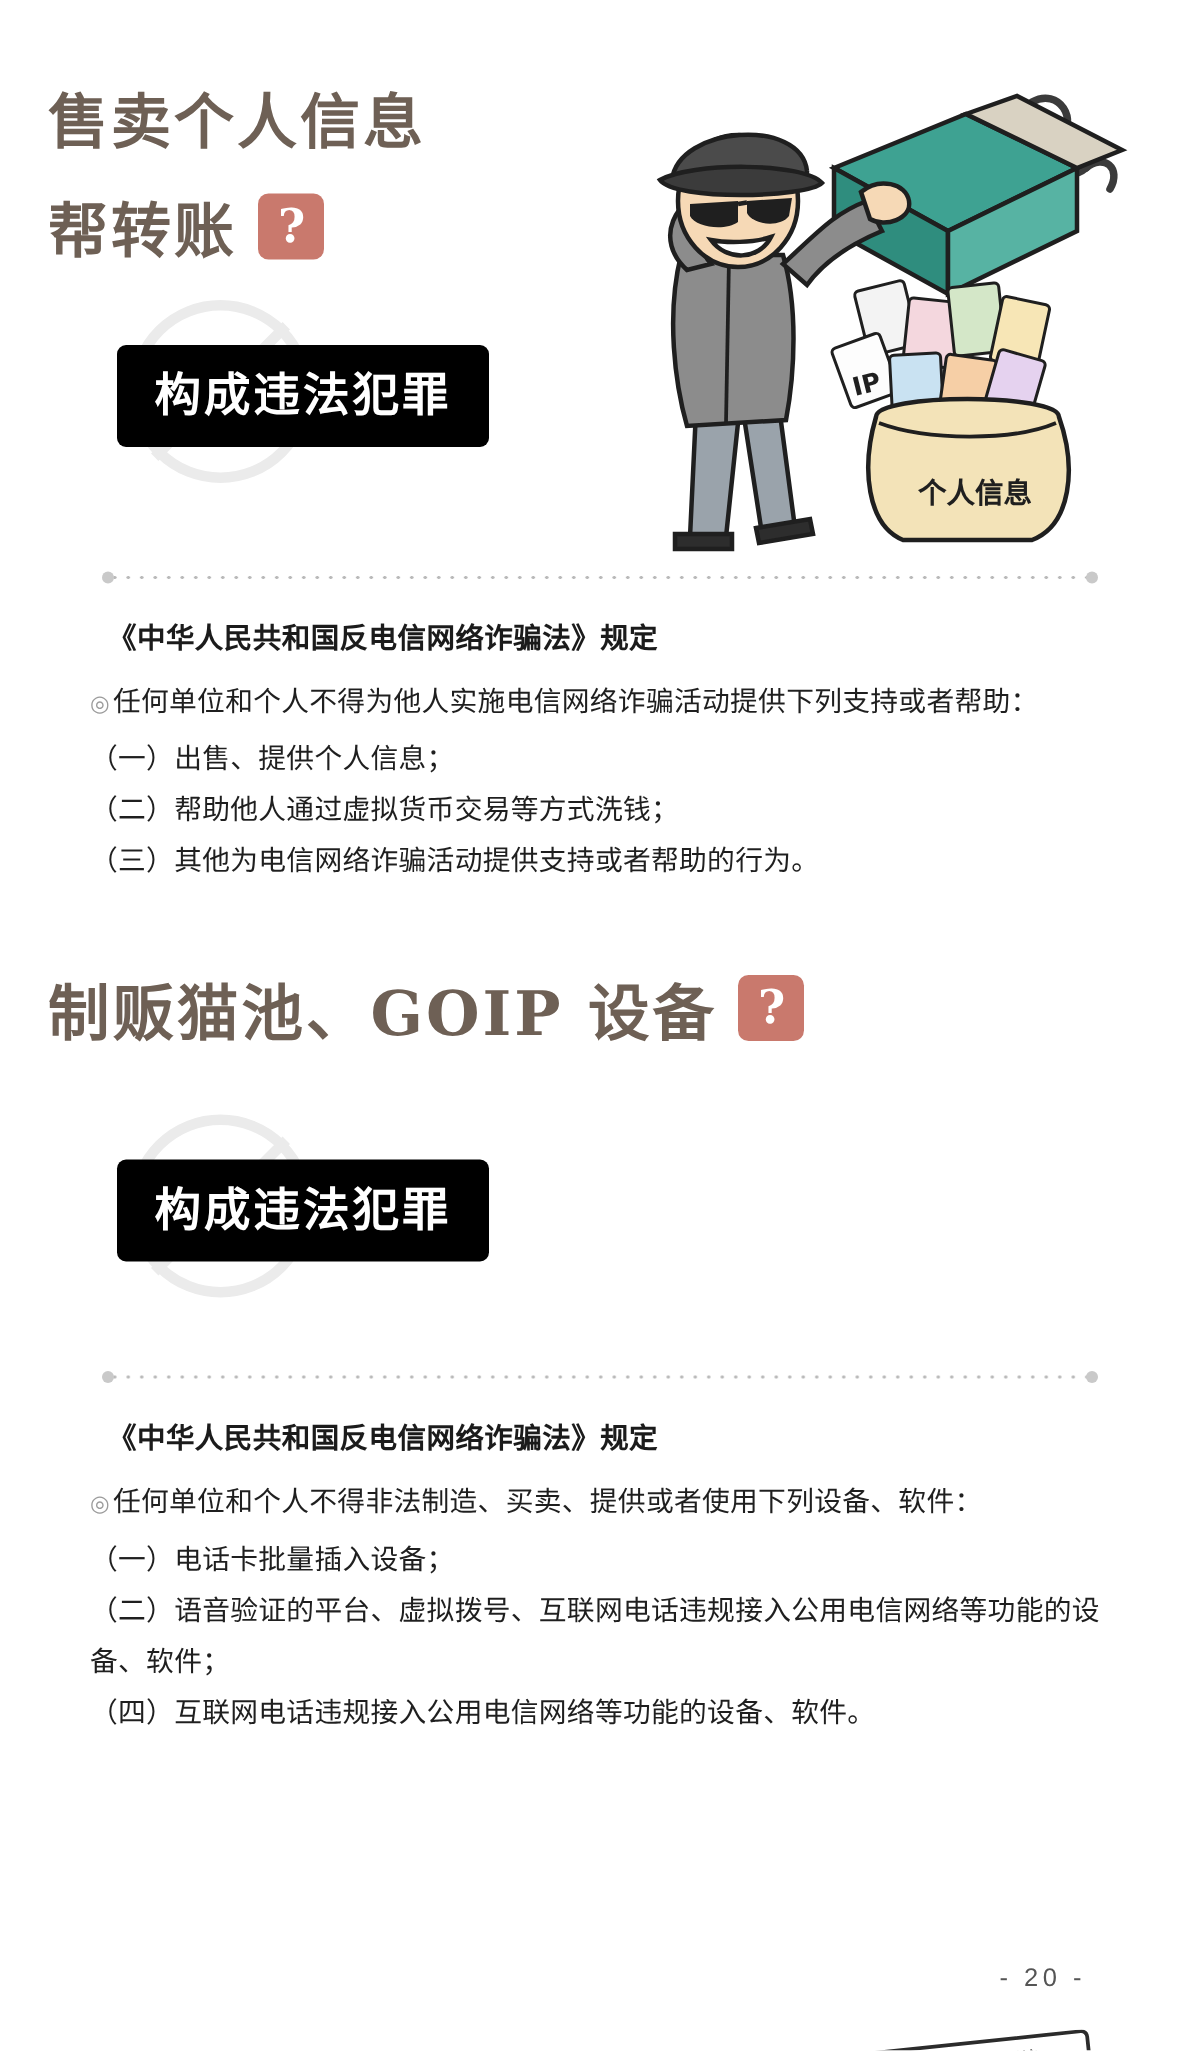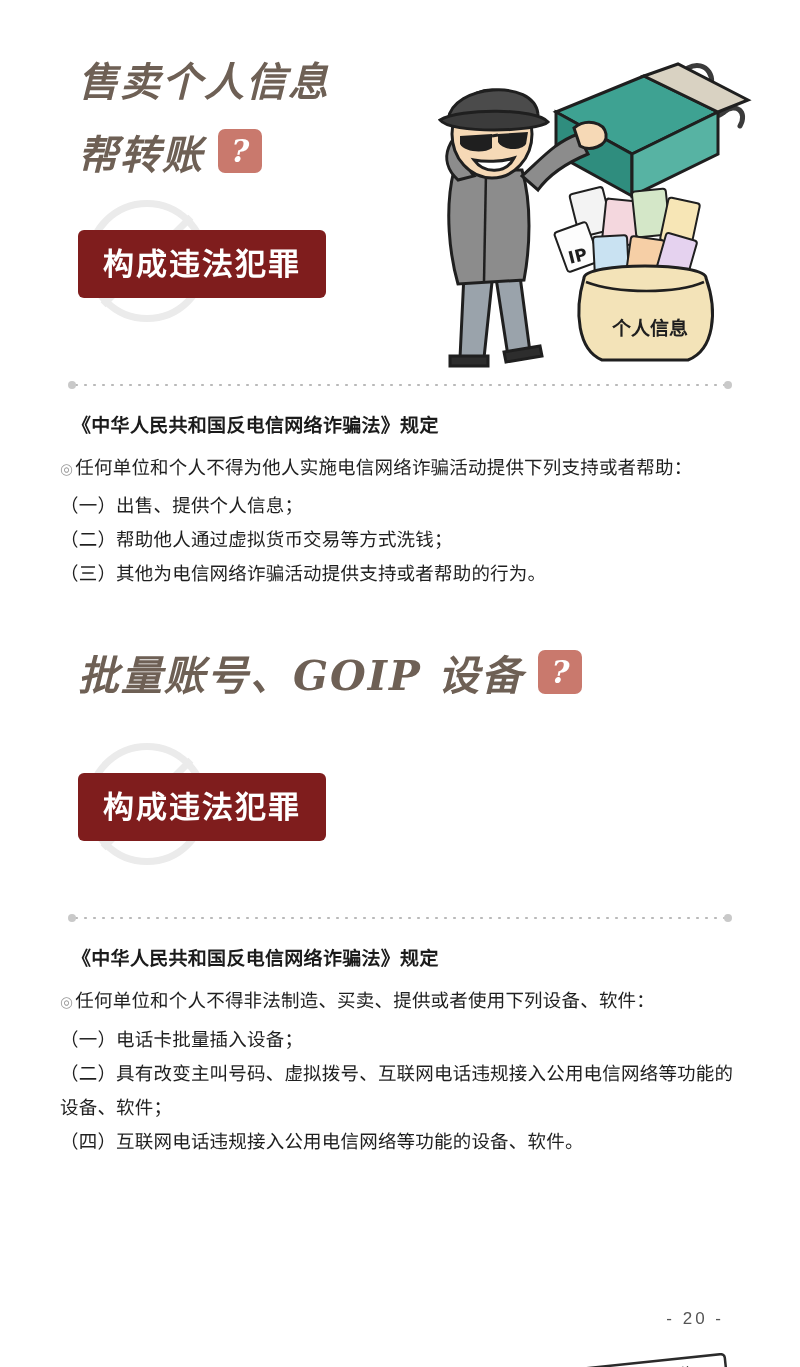--- a/index.html
+++ b/index.html
@@ -16,22 +16,21 @@
     background: #fff;
     overflow: hidden;
   }
 
   
   .section { position: relative; }
 
   
   .heading-row {
     position: relative;
-    padding-left: 78px;
-    font-style: italic;
+    padding-left: 32px;
   }
   .headline {
     font-family: "DejaVu Serif", "Liberation Serif", serif;
     font-weight: bold;
     color: #6e6055;
     letter-spacing: 2px;
     line-height: 1.22;
   }
   .headline.big { font-size: 40px; }
   .q-badge {
@@ -71,21 +70,21 @@
     left: 50%; top: 50%;
     width: 124px; height: 7px;
     background: #ebebeb;
     transform: translate(-50%, -50%) rotate(-45deg);
   }
   .stamp {
     position: absolute;
     left: 0; top: 18px;
     width: 248px;
     height: 68px;
-    background: #7f1d1d;
+    background: #000000;
     border-radius: 6px;
     color: #ffffff;
     font-family: "DejaVu Serif", "Liberation Serif", serif;
     font-weight: bold;
     font-size: 31px;
     letter-spacing: 2px;
     line-height: 68px;
     text-align: center;
   }
 
@@ -298,35 +297,35 @@
             <rect x="300" y="56" width="12" height="10"></rect>
             <rect x="318" y="56" width="12" height="10"></rect>
           </g>
           <text x="284" y="96" text-anchor="middle" font-family="DejaVu Sans, sans-serif" font-size="9.5" fill="#2b2b2b">利用"猫池"、GOIP等设备</text>
         </g>
         <text x="330" y="188" text-anchor="middle" font-family="DejaVu Serif, serif" font-size="11" fill="#555" font-style="italic">Jin</text>
       </svg>
     </div>
 
     <div class="heading-row" style="padding-top:16px;">
-      <span class="headline" style="font-size:41px;display:inline-block;vertical-align:middle;">批量账号、GOIP 设备</span>
+      <span class="headline" style="font-size:41px;display:inline-block;vertical-align:middle;">制贩猫池、GOIP 设备</span>
       <span class="q-badge">?</span>
     </div>
 
     <div class="stamp-wrap" style="margin-top:54px;">
       <div class="ban-circle"></div>
       <div class="stamp">构成违法犯罪</div>
     </div>
 
     <div class="dot-rule withcaps" style="margin-top:52px;"></div>
 
     <div class="law-title" style="margin-top:24px;">《中华人民共和国反电信网络诈骗法》规定</div>
 
     <div class="para" style="margin-top:14px;">
       <span class="bullet">◎</span><span>任何单位和个人不得非法制造、买卖、提供或者使用下列设备、软件：</span>
     </div>
     <div class="para" style="margin-top:4px;">（一）电话卡批量插入设备；</div>
-    <div class="para">（二）具有改变主叫号码、虚拟拨号、互联网电话违规接入公用电信网络等功能的设备、软件；</div>
+    <div class="para">（二）语音验证的平台、虚拟拨号、互联网电话违规接入公用电信网络等功能的设备、软件；</div>
     <div class="para">（四）互联网电话违规接入公用电信网络等功能的设备、软件。</div>
   </div>
 
   <div class="pageno">- 20 -</div>
 </div>
 
 </body></html>

